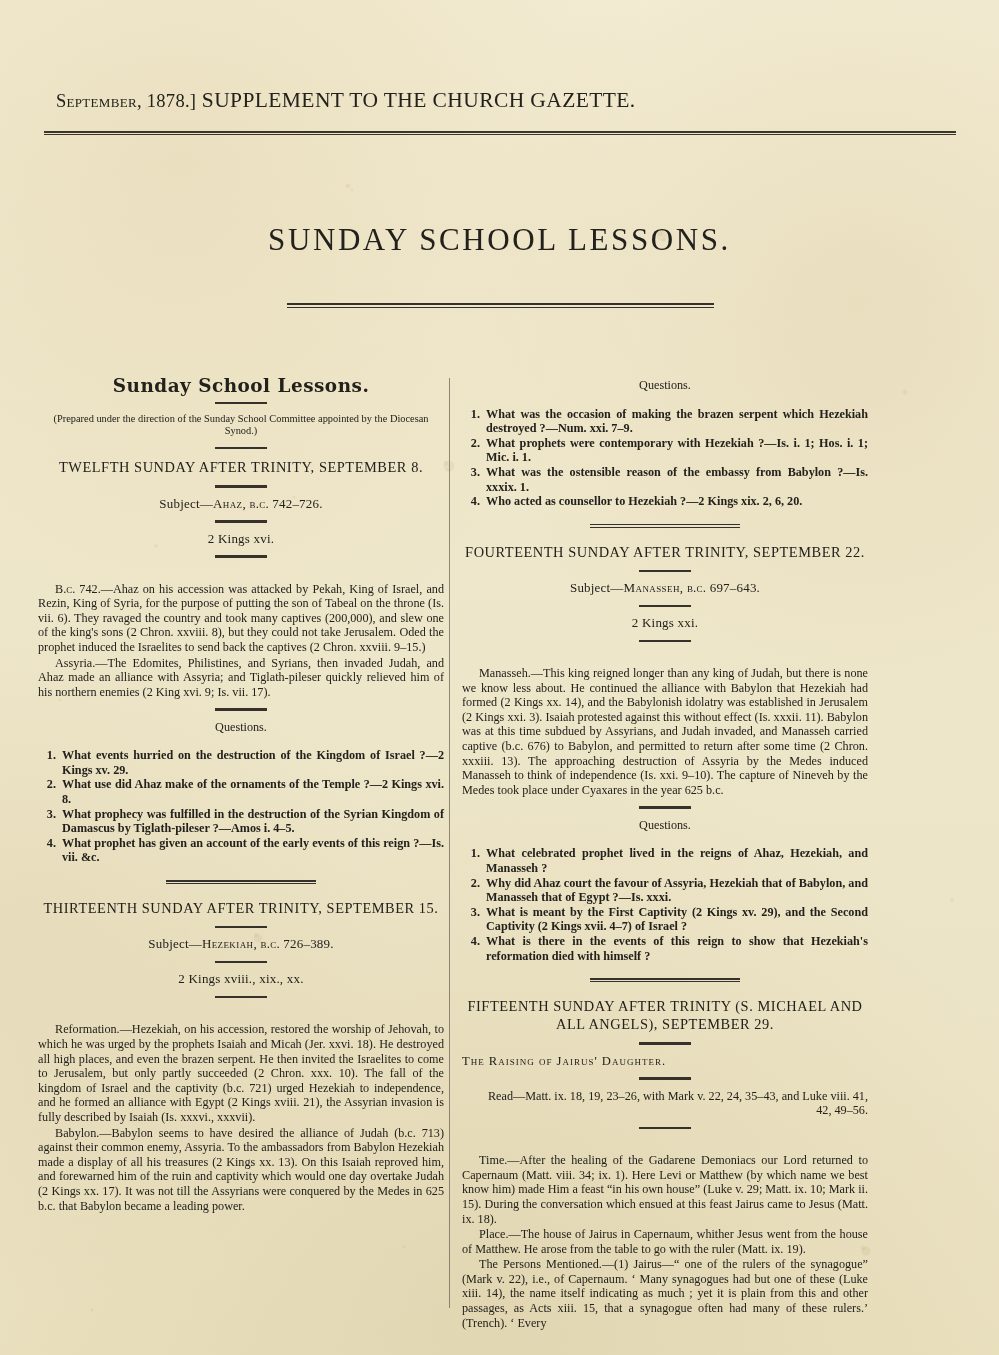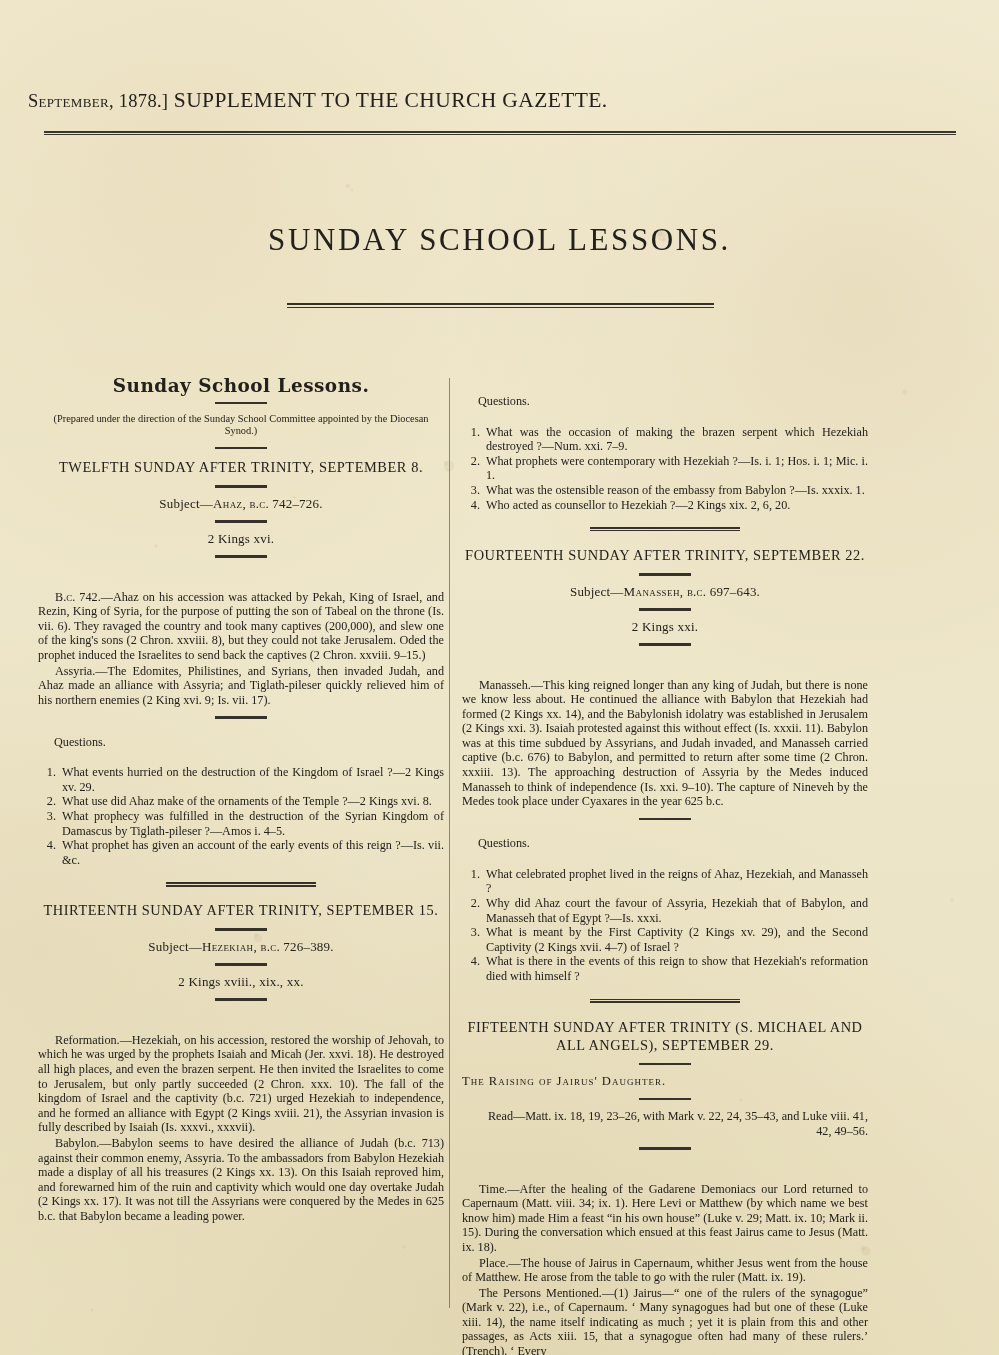--- a/index.html
+++ b/index.html
@@ -19,21 +19,21 @@
       radial-gradient(circle at 50% 96%, rgba(196,174,124,0.20) 0%, rgba(196,174,124,0) 40%),
       radial-gradient(circle at 4% 70%, rgba(200,178,128,0.16) 0%, rgba(200,178,128,0) 26%),
       linear-gradient(180deg,#f3ecd3 0%,#efe7cb 40%,#ece4c6 72%,#e9e0bf 100%);
   }
   .grain{position:absolute;inset:0;opacity:.5;}
 
   .sheet{position:absolute;inset:0;}
 
   
   .masthead{
-    position:absolute;left:28px;top:88px;width:915px;
+    position:absolute;left:56px;top:88px;width:915px;
   }
   .masthead-line{
     font-size:21px;letter-spacing:.2px;white-space:nowrap;
     font-family:"Liberation Serif", serif;
   }
   .mh-date{
     font-variant:small-caps;font-size:18.5px;letter-spacing:.3px;
   }
   .mh-title{font-size:21.5px;letter-spacing:.4px;}
   .rule-double{
@@ -106,29 +106,30 @@
     text-align:center;font-size:13px;letter-spacing:.2px;
   }
   .subhead{
     text-align:left;font-size:12.6px;font-variant:small-caps;
     letter-spacing:1px;
   }
   .readline{
     text-align:right;font-size:12.2px;line-height:14.6px;margin-left:23px;
   }
   p.body{
-    margin:16px 0 0 0;text-indent:17px;text-align:justify;
+    margin:8px 0 0 0;text-indent:17px;text-align:justify;
     hyphens:none;
   }
   p.body + p.body{margin-top:1px;}
   .it{}
-  .qhead{font-size:12.2px;margin:16px;}
+  .qhead{text-align:center;font-size:12.2px;margin:0;}
   ol.questions{
-    margin:1px 0 0 0;padding:0 0 0 21px;list-style:decimal;
+    margin:14px 0 0 0;padding:0 0 0 21px;list-style:decimal;
     text-align:justify;
+    font-weight:bold;
   }
   ol.questions li{
     margin:0;padding-left:3px;line-height:14.6px;font-size:12.2px;
   }
   ol.questions li::marker{font-size:12.2px;}
   .gap-s{height:7px;}
 </style>
 </head>
 <body>
 

